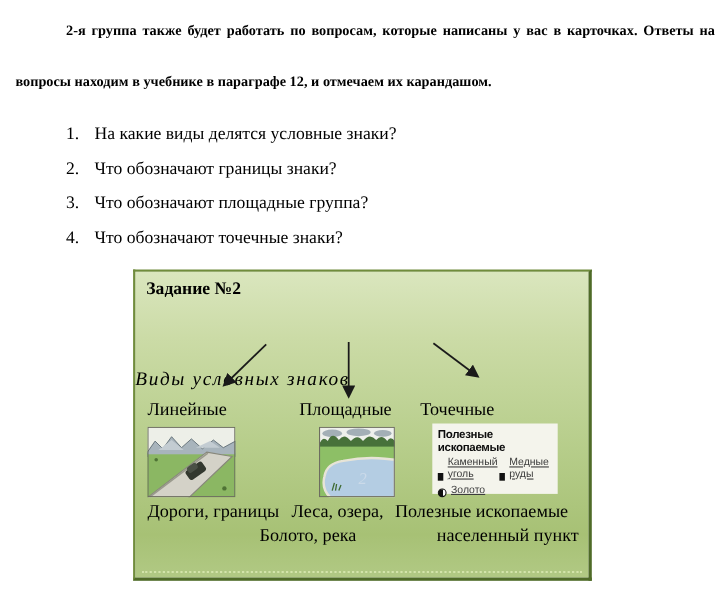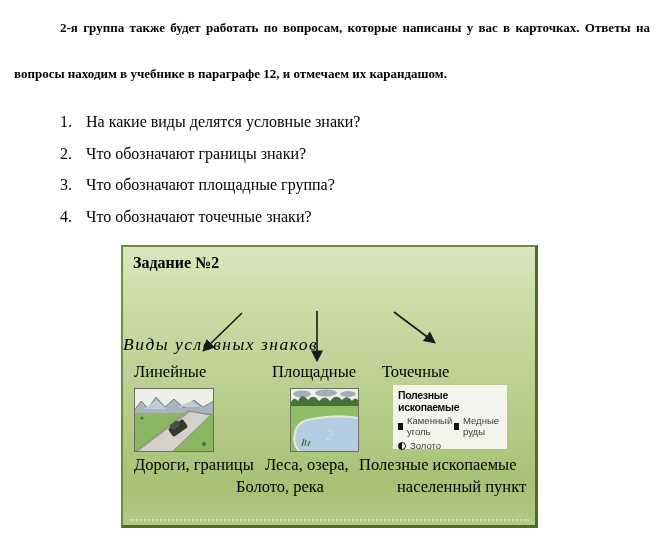--- a/index.html
+++ b/index.html
@@ -50,21 +50,21 @@
   .photo-lake { left:167px; }
 
   
   .legend {
     position:absolute; left:270px; top:138px; width:114px; height:64px;
     background:#f4f4ec; font-family:"Liberation Sans", sans-serif;
     padding:4px 5px 0 5px;
   }
   .legend-title { font-size:10.5px; font-weight:bold; letter-spacing:-0.3px; line-height:12px; color:#0d0d0d; }
   .legend-grid { display:grid; grid-template-columns:56px 48px; margin-top:3px; }
-  .legend-item { display:flex; align-items:center; gap:4px; font-size:9.5px; line-height:10.5px; color:#3c3c3c; }
+  .legend-item { display:flex; align-items:flex-end; gap:4px; font-size:9.5px; line-height:10.5px; color:#3c3c3c;text-decoration:underline; }
   .legend-item.row2 { margin-top:4px; }
   .sym-square { width:5px; height:7px; background:#111; flex:0 0 auto; }
   .sym-gold {
     width:8px; height:8px; border-radius:50%; border:1px solid #111;
     background:linear-gradient(90deg,#111 55%, #fdfdfd 45%); flex:0 0 auto;
   }
 
   
   .example { position:absolute; font-size:16.5px; white-space:nowrap; }
   .ex-0a { left:11px;  top:208px; }

